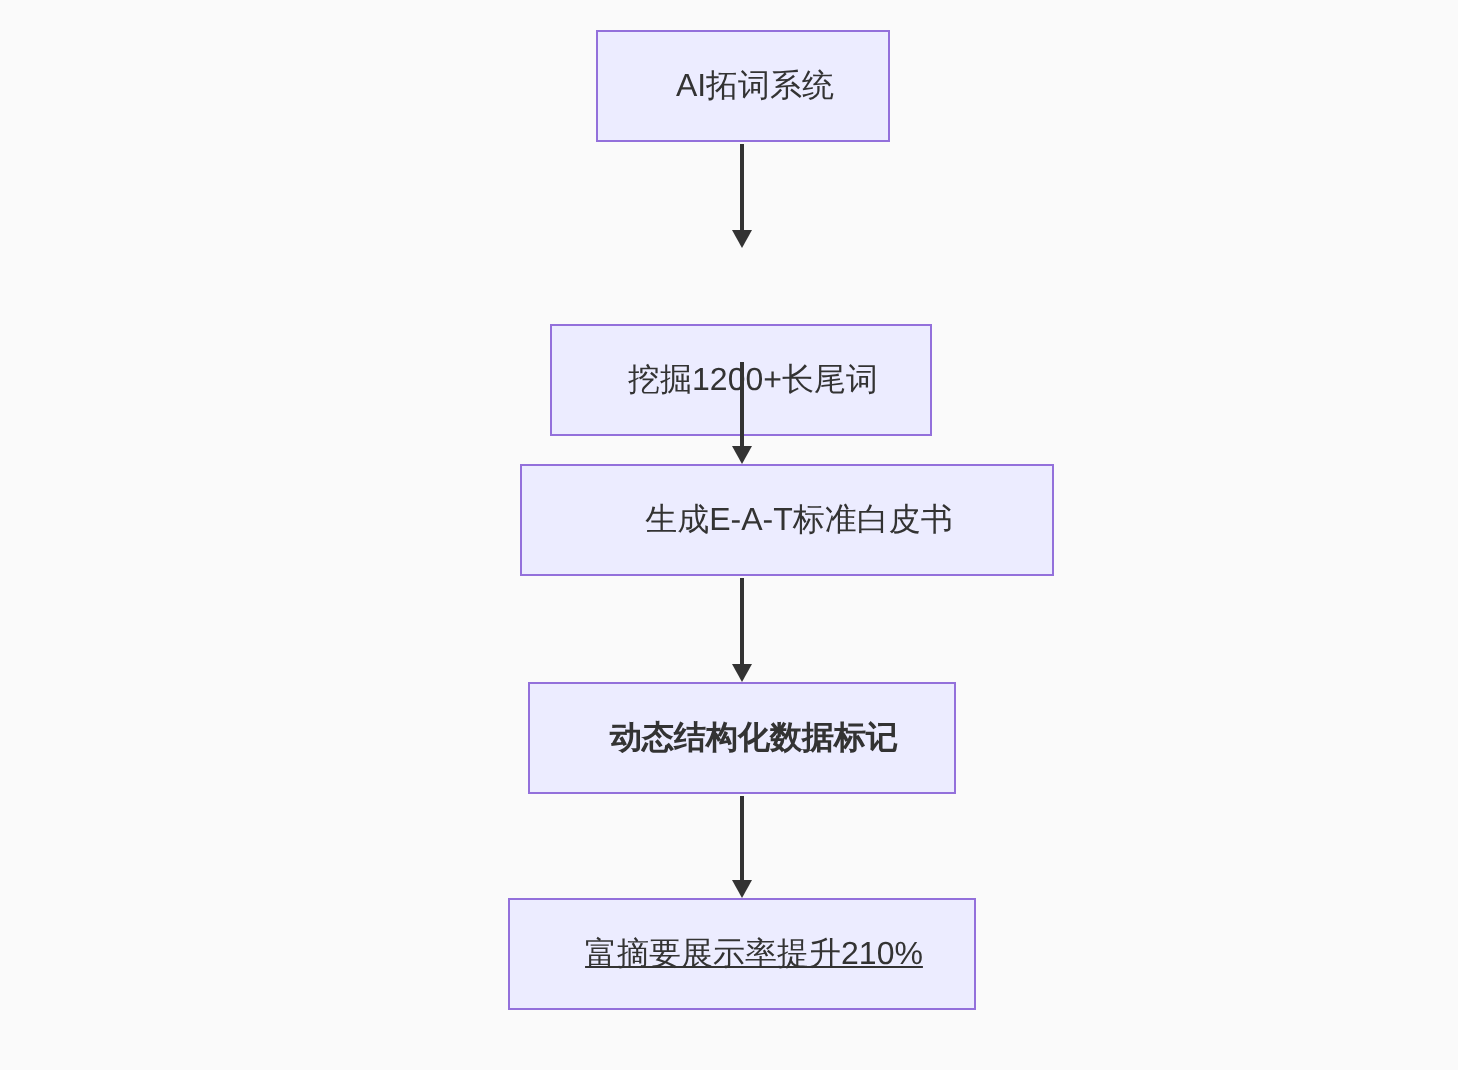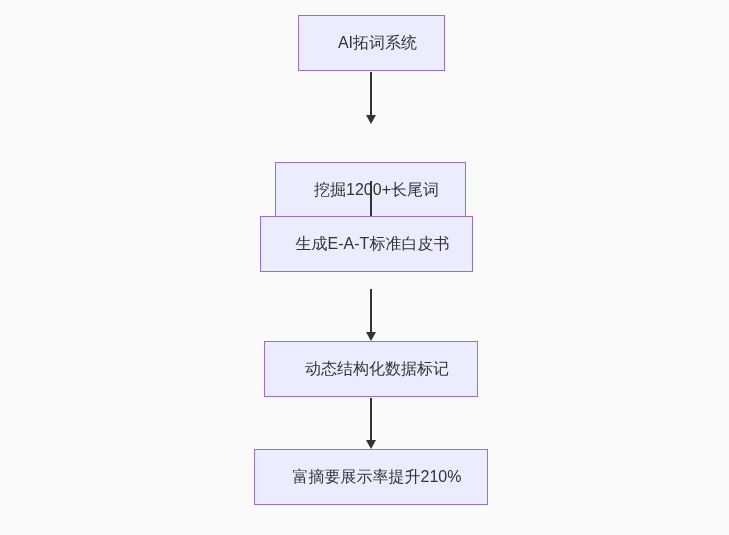--- a/index.html
+++ b/index.html
@@ -29,23 +29,23 @@
     font-size: 16px;
     display: flex;
     align-items: center;
     justify-content: center;
     text-align: left;
     white-space: nowrap;
     padding-left: 12px;
   }
   .node-1 { left: 298px; top: 15px;  width: 147px; }
   .node-2 { left: 275px; top: 124px; width: 191px; margin-top: 38px; }
-  .node-3 { left: 260px; top: 216px; width: 213px; }
-  .node-4 { left: 264px; top: 341px; width: 214px; }
-  .node-5 { left: 254px; top: 449px; width: 234px; }
+  .node-3 { left: 260px; top: 232px; width: 267px; }
+  .node-4 { left: 264px; top: 341px; width: 214px; font-weight: bold; }
+  .node-5 { left: 254px; top: 449px; width: 234px; text-decoration: underline; }
 
   .flow-arrow {
     position: absolute;
     left: 366px;
     width: 10px;
     display: flex;
     flex-direction: column;
     align-items: center;
   }
   .arrow-1 { top: 72px;  height: 52px; }

